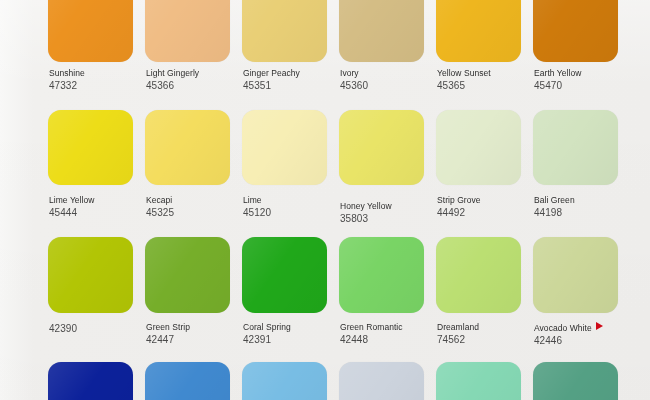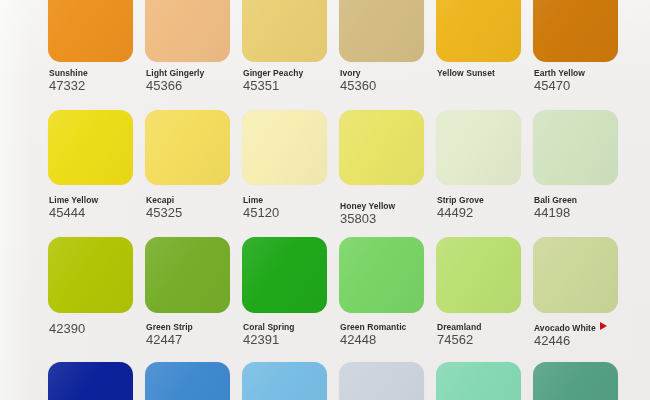--- a/index.html
+++ b/index.html
@@ -62,28 +62,28 @@
     pointer-events: none;
   }
 
   .label {
     position: absolute;
     left: 1px;
     width: 100px;
   }
   .name {
     font-size: 8.5px;
-    font-weight: bold;
+    font-weight: normal;
     color: #2d2d2d;
     letter-spacing: 0.05px;
     line-height: 11px;
     white-space: nowrap;
   }
   .code {
-    font-size: 13px;
+    font-size: 10px;
     font-weight: normal;
     color: #4a4a4a;
     letter-spacing: 0.05px;
     line-height: 11px;
     margin-top: 1px;
     white-space: nowrap;
   }
   .marker {
     display: inline-block;
     width: 0;
@@ -126,20 +126,21 @@
         <div class="chip" style="top: -40px; height: 102px; background: rgb(212, 189, 133); border-radius: 0px 0px 13px 13px;"></div>
         <div class="label" style="top: 68px;">
           <div class="name">Ivory</div>
           <div class="code">45360</div>
         </div>
       </div>
       <div class="cell" style="left: 436px;">
         <div class="chip" style="top: -40px; height: 102px; background: rgb(238, 182, 31); border-radius: 0px 0px 13px 13px;"></div>
         <div class="label" style="top: 68px;">
           <div class="name">Yellow Sunset</div>
+          <div class="code">45365</div>
         </div>
       </div>
       <div class="cell" style="left: 533px;">
         <div class="chip" style="top: -40px; height: 102px; background: rgb(206, 122, 12); border-radius: 0px 0px 13px 13px;"></div>
         <div class="label" style="top: 68px;">
           <div class="name">Earth Yellow</div>
           <div class="code">45470</div>
         </div>
       </div>
     </div>

